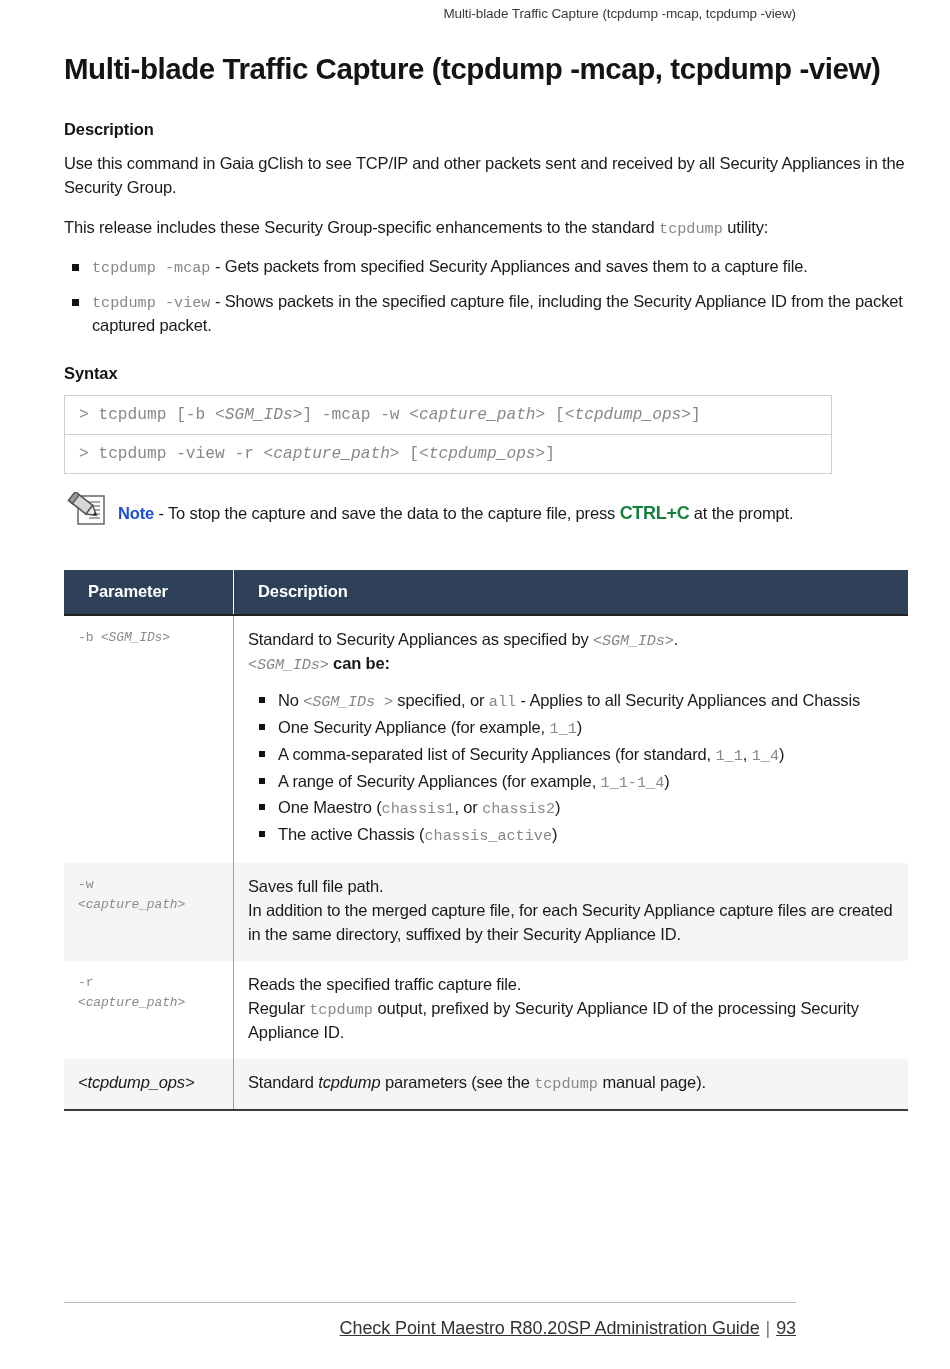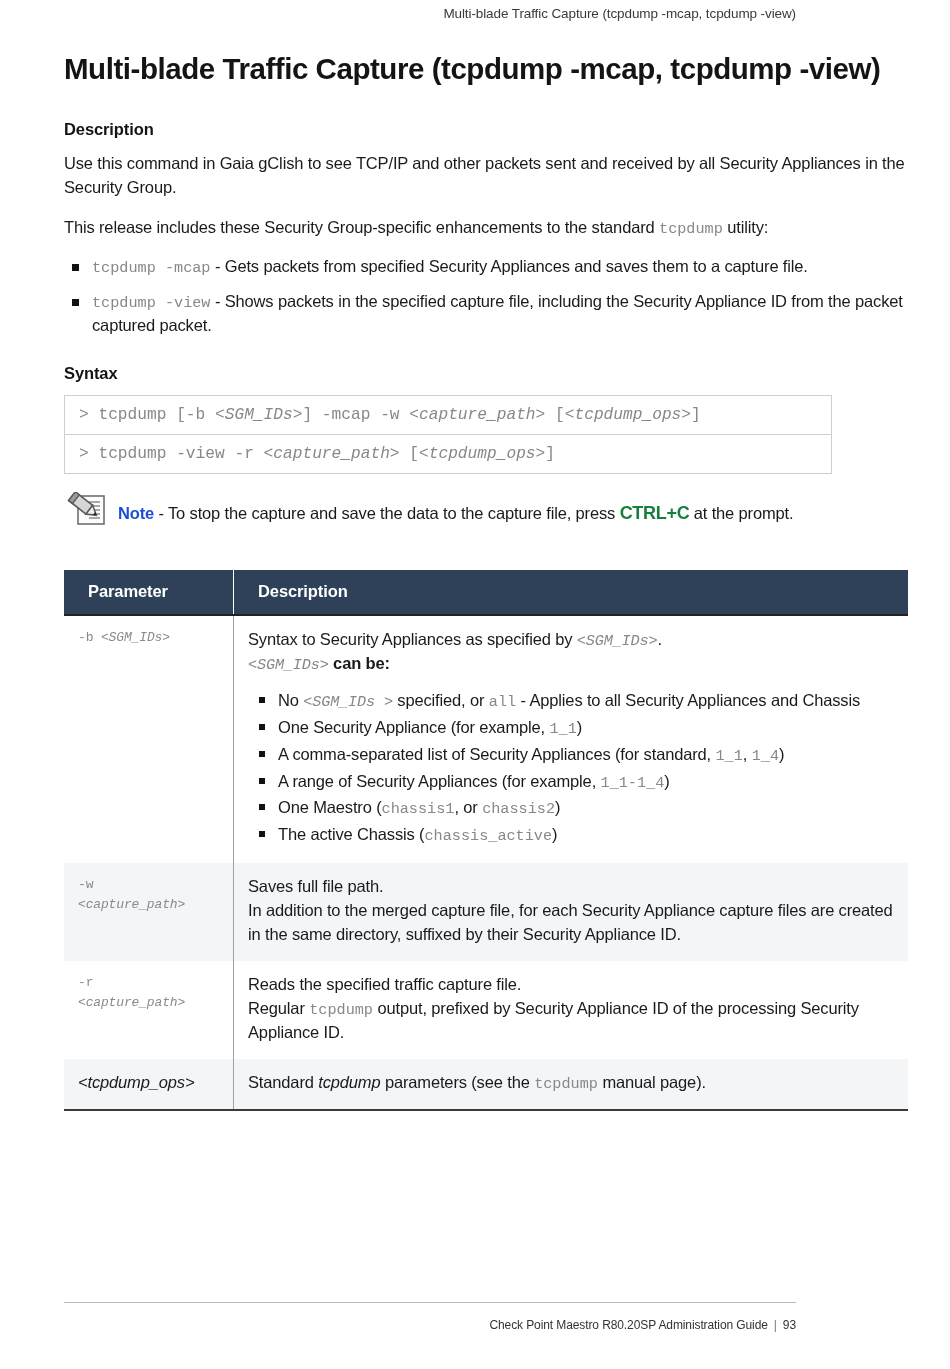--- a/index.html
+++ b/index.html
@@ -225,24 +225,25 @@
     left: 64px;
     right: 42px;
     top: 1302px;
     height: 1px;
     background: #b9b9b9;
   }
   .footer-text {
     position: absolute;
     right: 42px;
     top: 1318px;
-    font-size: 12px;
+    font-size: 18px;
     color: #333333;
     letter-spacing: -0.1px;
     white-space: nowrap;
+    text-decoration: underline;
   }
   .footer-sep { padding: 0 6px; color: #777777; }
 </style>
 </head>
 <body>
 
 <div class="page">
 
   <div class="running-header">Multi-blade Traffic Capture (tcpdump -mcap, tcpdump -view)</div>
 
@@ -298,21 +299,21 @@
           <th>Description</th>
         </tr>
       </thead>
       <tbody>
 
         <tr>
           <td class="col-param">
             <div class="param-cell-mono"><span class="lit">-b </span><span class="var">&lt;SGM_IDs&gt;</span></div>
           </td>
           <td class="desc-cell">
-            <div><span>Syntax to Security Appliances as specified by </span><span class="mono-i">&lt;SGM_IDs&gt;</span><span>.</span></div>
+            <div><span>Standard to Security Appliances as specified by </span><span class="mono-i">&lt;SGM_IDs&gt;</span><span>.</span></div>
             <div><span class="mono-i">&lt;SGM_IDs&gt;</span><span style="font-weight:bold;"> can be:</span></div>
 
             <ul class="doc-list tight">
               <li><span>No </span><span class="mono-i">&lt;SGM_IDs &gt;</span><span> specified, or </span><span class="mono">all</span><span> - Applies to all Security Appliances and Chassis</span></li>
 
               <li><span>One Security Appliance (for example, </span><span class="mono">1_1</span><span>)</span></li>
 
               <li><span>A comma-separated list of Security Appliances (for standard, </span><span class="mono">1_1</span><span>, </span><span class="mono">1_4</span><span>)</span></li>
 
               <li><span>A range of Security Appliances (for example, </span><span class="mono">1_1-1_4</span><span>)</span></li>

